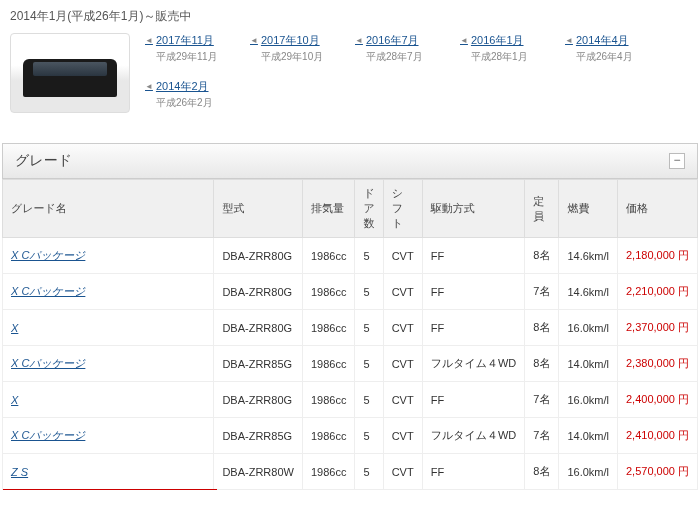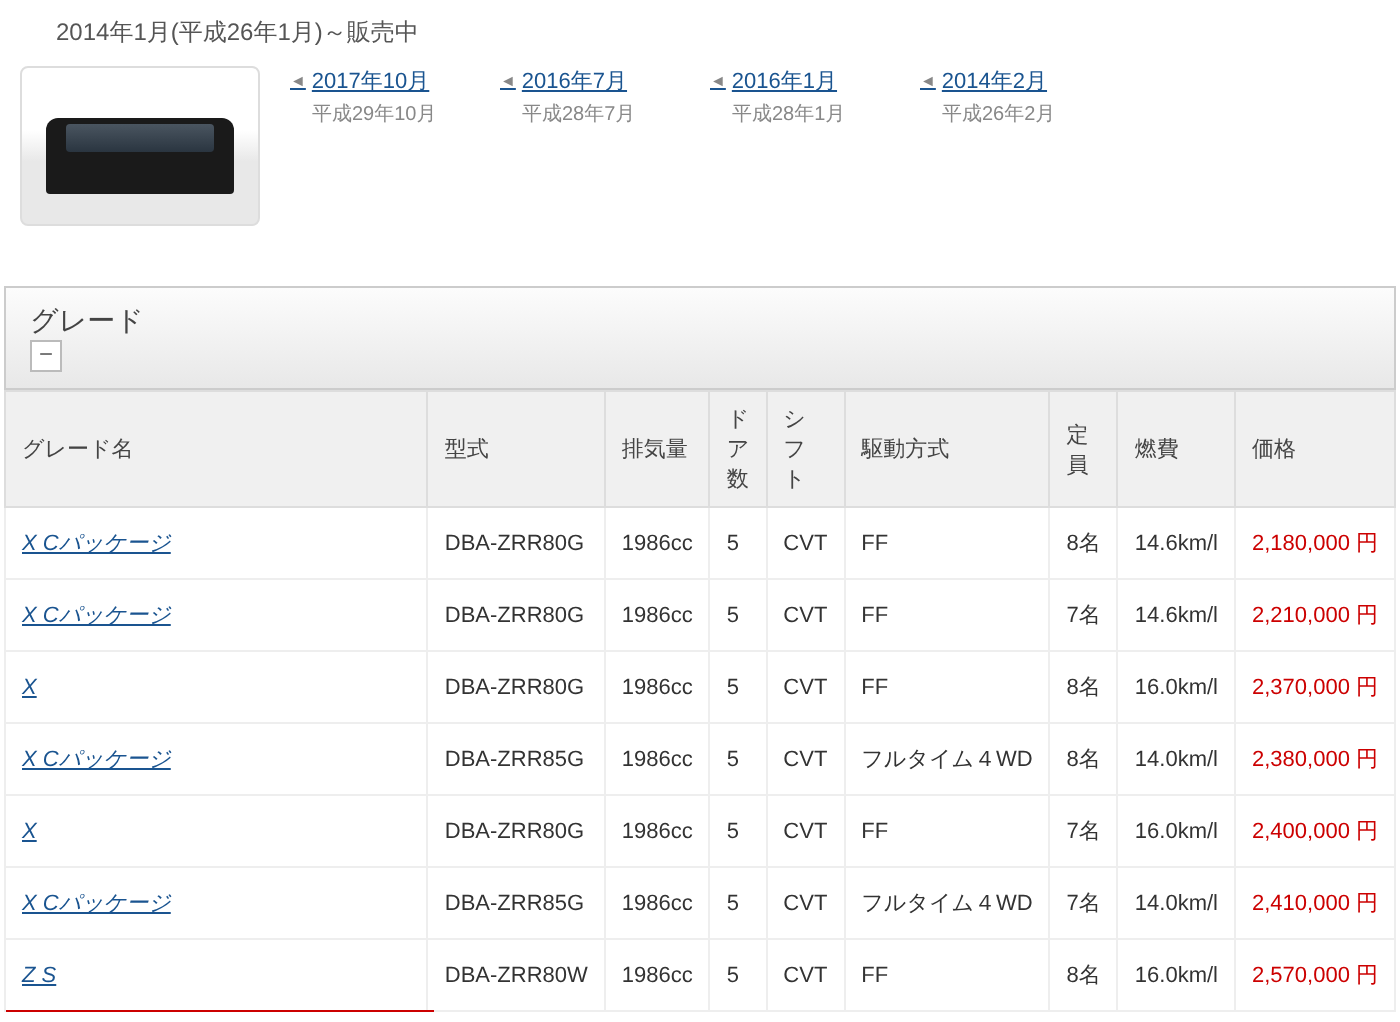--- a/index.html
+++ b/index.html
@@ -1,57 +1,65 @@
 <!DOCTYPE html>
 <html><head>
 <meta charset="utf-8">
 <style>
 * { box-sizing: border-box; margin: 0; padding: 0; }
 body { font-family: "MS PGothic", sans-serif; font-size: 12px; background: #fff; color: #333; width: 700px; }
-.header-info { padding: 8px 28px; font-size: 12px; color: #555; }
+.header-info { padding: 8px 10px; font-size: 12px; color: #555; }
 .top-section { display: flex; padding: 0 10px 10px; }
 .car-image { width: 120px; height: 80px; border: 1px solid #ddd; border-radius: 4px; margin-right: 15px; background: linear-gradient(#fff 40%, #e8e8e8 60%); position: relative; flex-shrink: 0; }
 .car-image::before { content: ""; position: absolute; left: 12px; right: 12px; top: 25px; bottom: 15px; background: #1a1a1a; border-radius: 6px 6px 2px 2px; }
 .car-image::after { content: ""; position: absolute; left: 22px; right: 22px; top: 28px; height: 14px; background: linear-gradient(#4a5560, #2a3540); border-radius: 2px; }
 .year-links { flex: 1; display: flex; flex-wrap: wrap; gap: 12px 20px; }
 .year-link-item { min-width: 85px; }
 .year-link-item a { color: #1a5490; text-decoration: underline; font-size: 11px; display: flex; align-items: center; }
 .year-link-item a::before { content: "◄"; font-size: 8px; color: #888; margin-right: 3px; }
 .year-link-item .sub { font-size: 10px; color: #888; margin-top: 2px; margin-left: 11px; }
-.section-title { background: linear-gradient(#fcfcfc, #e8e8e8); border: 1px solid #ccc; padding: 8px 12px; font-size: 14px; color: #444; display: flex; justify-content: space-between; margin: 20px 2px 0; flex-direction: column; }
+.section-title { background: linear-gradient(#fcfcfc, #e8e8e8); border: 1px solid #ccc; padding: 8px 12px; font-size: 14px; color: #444; display: flex; justify-content: space-between; align-items: center; margin: 20px 2px 0; }
 .collapse-btn { width: 16px; height: 16px; border: 1px solid #bbb; background: #fff; font-size: 12px; line-height: 12px; text-align: center; cursor: pointer; color: #666; }
 table { width: calc(100% - 4px); border-collapse: collapse; font-size: 11px; margin: 0 2px; }
 th { background: #f0f0f0; border: 1px solid #ddd; padding: 6px 8px; text-align: left; font-weight: normal; color: #444; }
 td { border: 1px solid #eee; padding: 10px 8px; vertical-align: middle; }
 td.grade-cell { width: 260px; }
 td.grade-cell a { color: #1a5490; text-decoration: underline; font-style: italic; }
 td.price { color: #cc0000; text-align: left; white-space: nowrap; }
 td.num { white-space: nowrap; }
 .highlight-row td.grade-cell { position: relative; }
 .highlight-row td.grade-cell::after { content: ""; position: absolute; left: 0; right: -4px; bottom: -1px; height: 1px; background: #cc0000; }
 </style>
 </head>
 <body>
 
 <div class="header-info">2014年1月(平成26年1月)～販売中</div>
 
 <div class="top-section">
   <div class="car-image"></div>
   <div class="year-links" id="year-links">
       <div class="year-link-item">
+        <a href="#">2017年11月</a>
+        <div class="sub">平成29年11月</div>
+      </div>
+      <div class="year-link-item">
         <a href="#">2017年10月</a>
         <div class="sub">平成29年10月</div>
       </div>
       <div class="year-link-item">
         <a href="#">2016年7月</a>
         <div class="sub">平成28年7月</div>
       </div>
       <div class="year-link-item">
         <a href="#">2016年1月</a>
         <div class="sub">平成28年1月</div>
+      </div>
+      <div class="year-link-item">
+        <a href="#">2014年4月</a>
+        <div class="sub">平成26年4月</div>
       </div>
       <div class="year-link-item">
         <a href="#">2014年2月</a>
         <div class="sub">平成26年2月</div>
       </div>
     </div>
 </div>
 
 <div class="section-title">
   <span>グレード</span>

